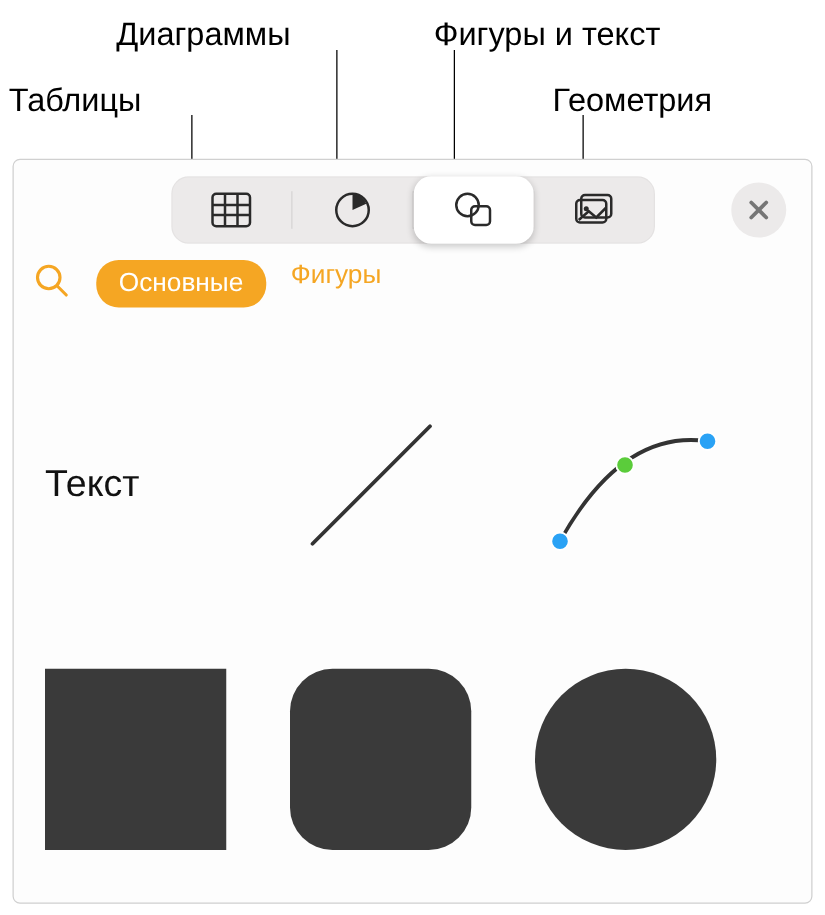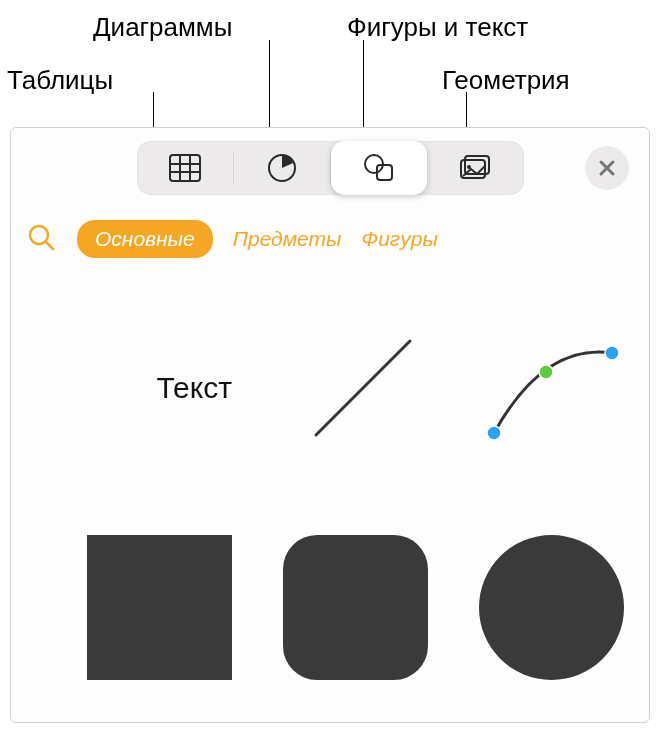--- a/index.html
+++ b/index.html
@@ -71,26 +71,25 @@
     border-radius: 50%;
     background: #eceaea;
     display: flex; align-items: center; justify-content: center;
   }
   .close-btn svg { width: 18px; height: 18px; }
   .close-btn line { stroke: #767676; stroke-width: 3; stroke-linecap: round; }
 
   
   .catrow {
     display: flex;
-    align-items: center;
+    align-items: flex-start;
     height: 62px;
     padding: 0 8px 0 14px;
     gap: 20px;
     overflow: hidden;
-    font-style: italic;
   }
   .search-icon svg { width: 32px; height: 32px; }
   .search-icon circle { stroke: #f5a623; stroke-width: 2.5; fill: none; }
   .search-icon line   { stroke: #f5a623; stroke-width: 2.5; stroke-linecap: round; }
   .cat-pill {
     background: #f5a623;
     color: #fff;
     font-size: 21px;
     font-weight: 500;
     padding: 7px 18px;
@@ -105,21 +104,21 @@
   .grid {
     display: grid;
     grid-template-columns: repeat(3, 1fr);
     padding: 30px 25px 0 25px;
     row-gap: 45px;
   }
   .cell {
     height: 175px;
     display: flex;
     align-items: center;
-    justify-content: flex-end;
+    justify-content: flex-start;
   }
   .text-shape {
     font-size: 30px; color: #111;
   }
   .line-shape svg { width: 130px; height: 130px; }
   .line-shape line { stroke: #333; stroke-width: 3; stroke-linecap: round; }
   
   .curve-shape svg { width: 150px; height: 130px; }
   .curve-shape .curve-path { stroke: #333; stroke-width: 3; fill: none; }
   .curve-shape .pt-blue  { fill: #2aa2f5; stroke: #fff; stroke-width: 1.5; }
@@ -197,21 +196,20 @@
     </div>
 
     <div class="catrow">
       <div class="search-icon">
         <svg viewBox="0 0 32 32">
           <circle cx="14" cy="14" r="9"></circle>
           <line x1="21" y1="21" x2="28" y2="28"></line>
         </svg>
       </div>
       <div class="cat-pill">Основные</div>
-      <div class="cat-link">Предметы</div>
       <div class="cat-link">Фигуры</div>
     </div>
 
     <div class="grid">
       <div class="cell">
         <span class="text-shape">Текст</span>
       </div>
       <div class="cell line-shape">
         <svg viewBox="0 0 130 130">
           <line x1="18" y1="112" x2="112" y2="18"></line>

